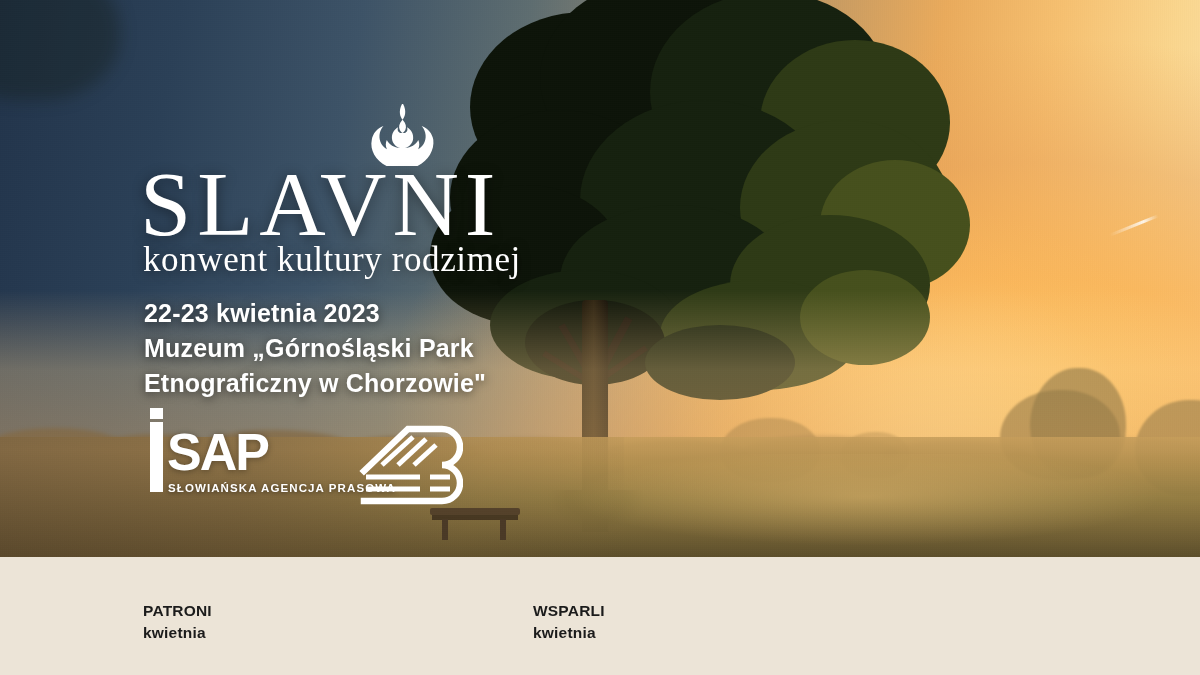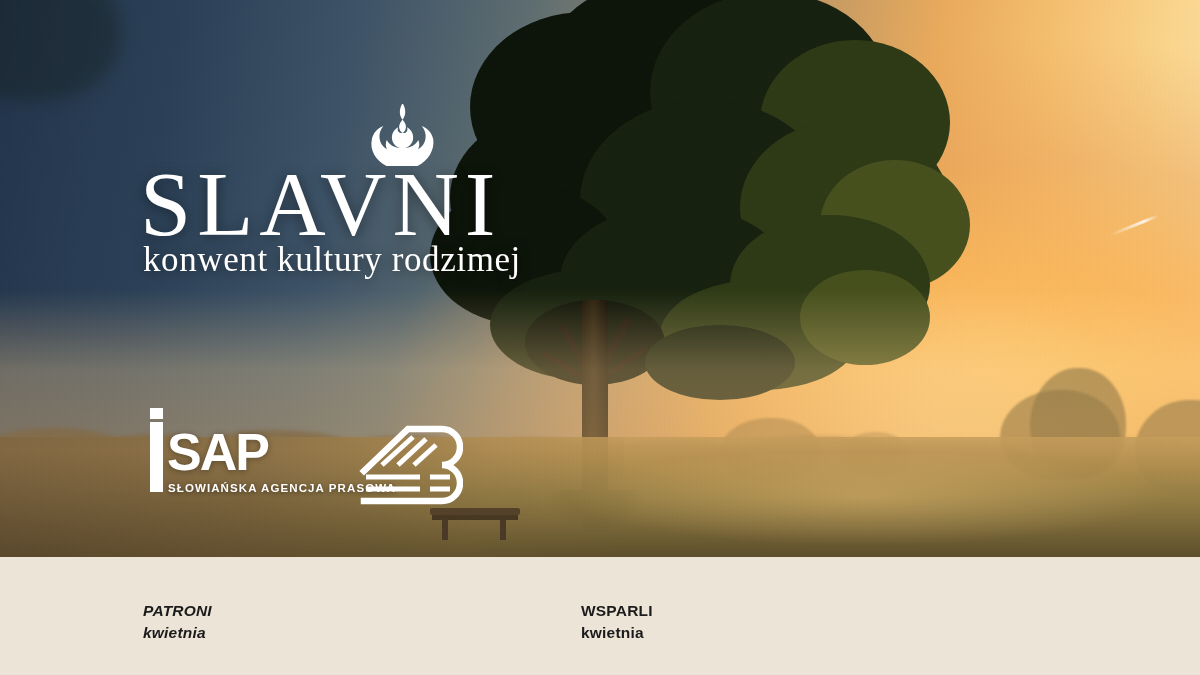--- a/index.html
+++ b/index.html
@@ -182,22 +182,22 @@
   #footer {
     position:absolute; left:0; bottom:0;
     width:1200px; height:118px;
     background:#ece4d7;
     display:flex; align-items:center;
   }
   .f-label {
     font-size:15.5px; font-weight:700; color:#1b1b1b;
     line-height:22px; letter-spacing:.2px; white-space:nowrap;
   }
-  #patroni-label { position:absolute; left:143px; top:43px;font-style:italic; }
-  #wsparli-label { position:absolute; left:581px; top:43px; }
+  #patroni-label { position:absolute; left:143px; top:43px; }
+  #wsparli-label { position:absolute; left:533px; top:43px; }
 </style>
 </head>
 <body>
 
 <div id="poster">
 
   <div id="photo">
     <div class="sky"></div>
     <div class="sky-glow"></div>
 
@@ -268,20 +268,25 @@
 
   <div id="headline">
 
     <svg id="flame-icon" viewBox="0 0 74 62">
       <path fill="#ffffff" d="M37 0c-3.6 7.2-2.3 12.6 1.2 16.6 2.6 3 3.6 6.2 2.1 9.4-1.2 2.5-3.6 3.6-5.6 2.7-1.9-.8-2.6-3-1.6-5.4-4.4 2.4-6.7 7-6.1 11.7.6 4.6 3.9 8 8 9.1-5.9-.3-10.6-3.3-13.2-8-1.3 2.8-1.4 6 .1 9.2-5.2-3.3-7.9-8.6-7.4-14.4.3-3.4 1.7-6.4 3.9-9-6.3 2.5-10.6 7.6-11.6 13.8C4.6 46 10.6 56.4 21.5 62h31c11-5.6 17-16 15.8-26.3-1-6.2-5.3-11.3-11.6-13.8 2.2 2.6 3.6 5.6 3.9 9 .5 5.8-2.2 11.1-7.4 14.4 1.5-3.2 1.4-6.4.1-9.2-2.6 4.7-7.3 7.7-13.2 8 4.1-1.1 7.4-4.5 8-9.1.6-4.7-1.7-9.3-6.1-11.7 1 2.4.3 4.6-1.6 5.4-2 .9-4.4-.2-5.6-2.7-1.5-3.2-.5-6.4 2.1-9.4C40.4 12.6 41.7 7.2 38.1 0z" transform="translate(-1,0)"></path>
     </svg>
 
     <div id="title">SLAVNI</div>
     <div id="subtitle">konwent kultury rodzimej</div>
 
+    <div id="event-info">
+      <div>22-23 kwietnia 2023</div>
+      <div>Muzeum „Górnośląski Park</div>
+      <div>Etnograficzny w Chorzowie"</div>
+    </div>
 
     <div id="sap-logo">
       <div id="sap-dot"></div>
       <div id="sap-bar"></div>
       <div id="sap-word">SAP</div>
       <div id="sap-tag">SŁOWIAŃSKA AGENCJA PRASOWA</div>
     </div>
 
     <svg id="house-icon" viewBox="0 0 105 80">
       <g fill="none" stroke="#ffffff" stroke-width="6.5" stroke-linecap="square">

